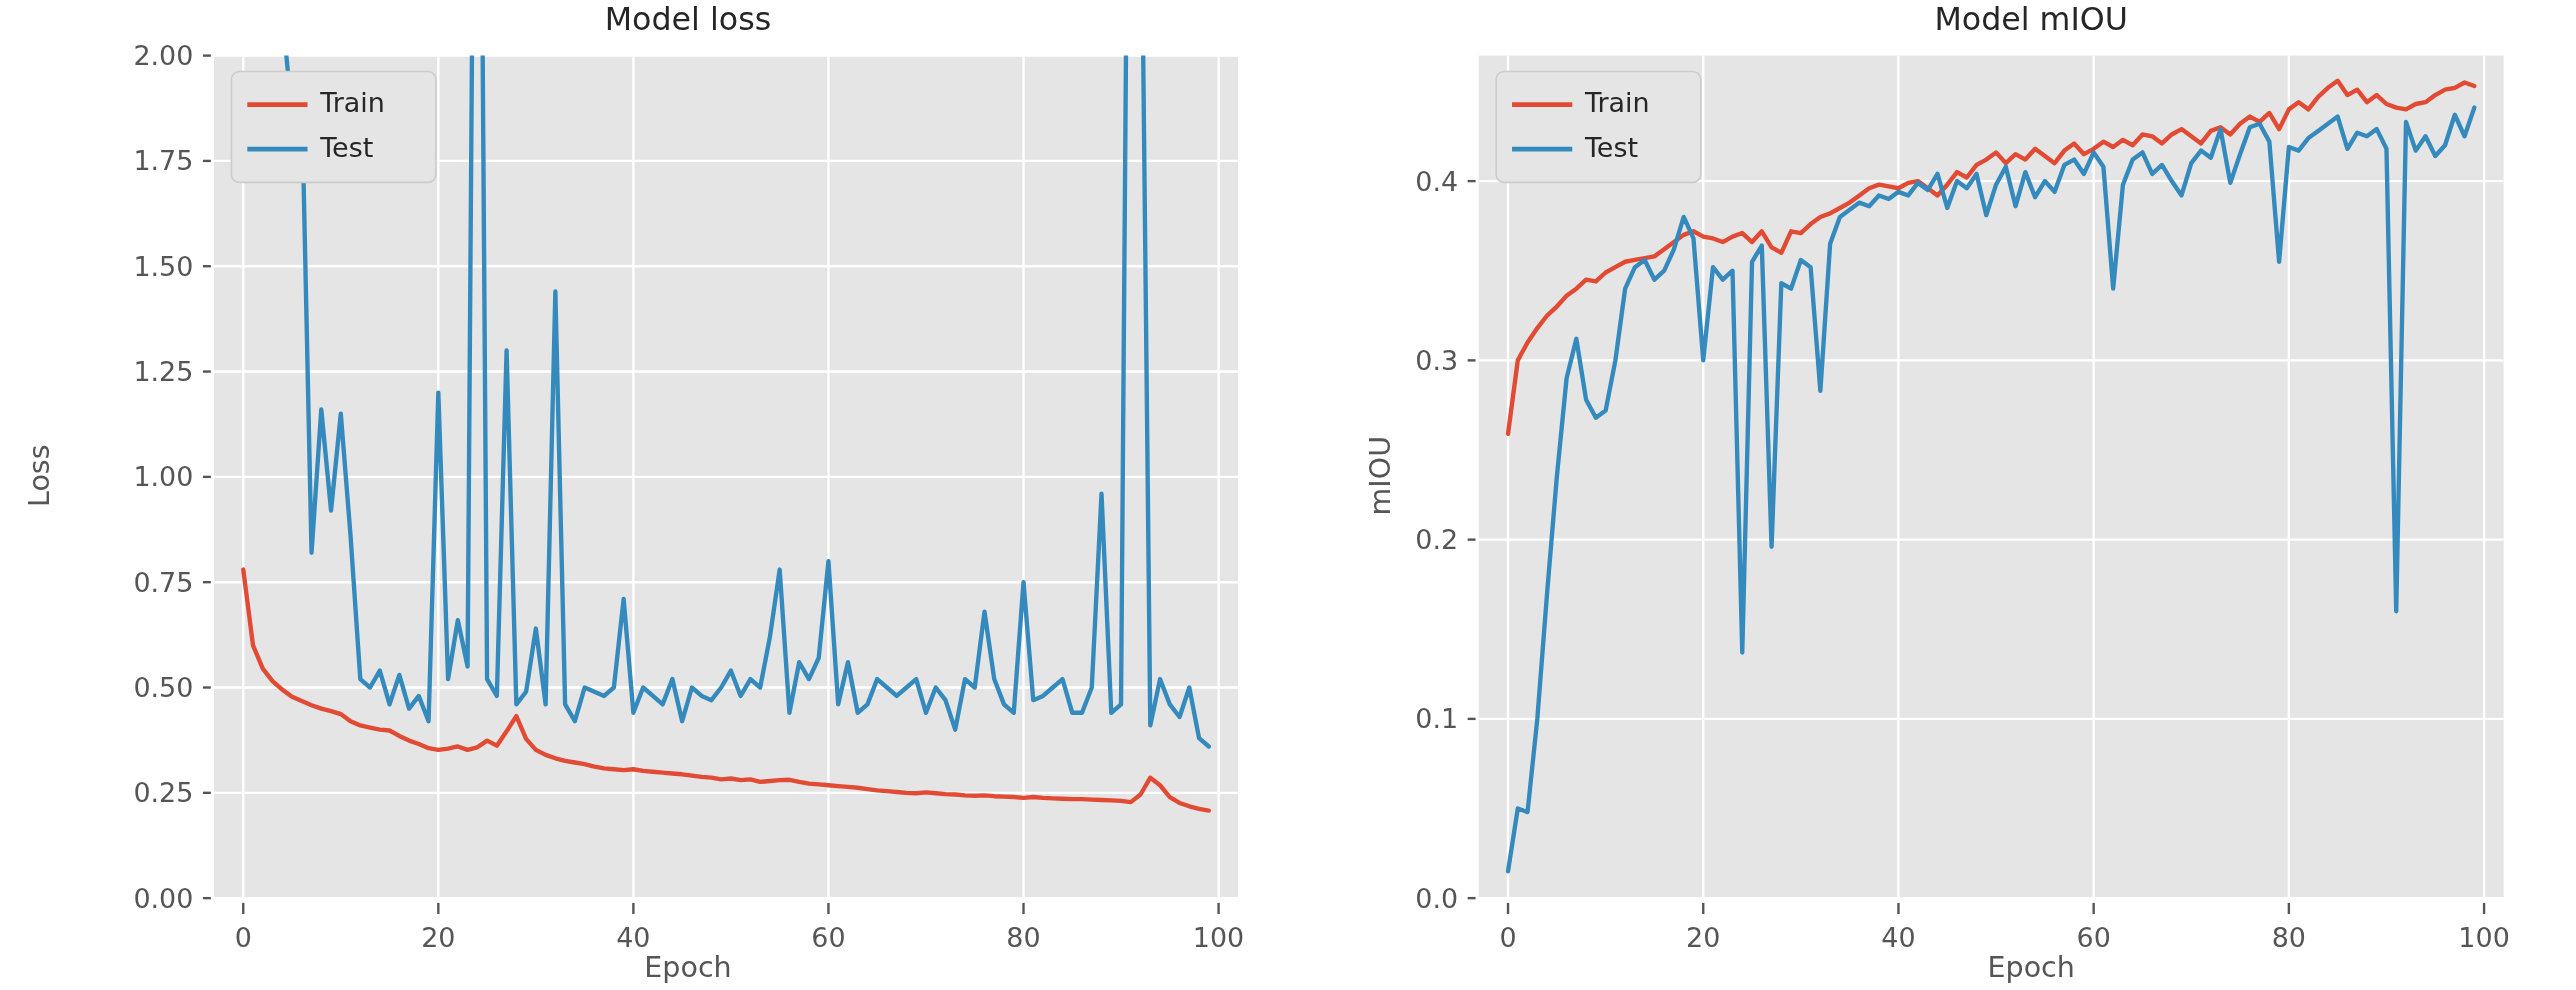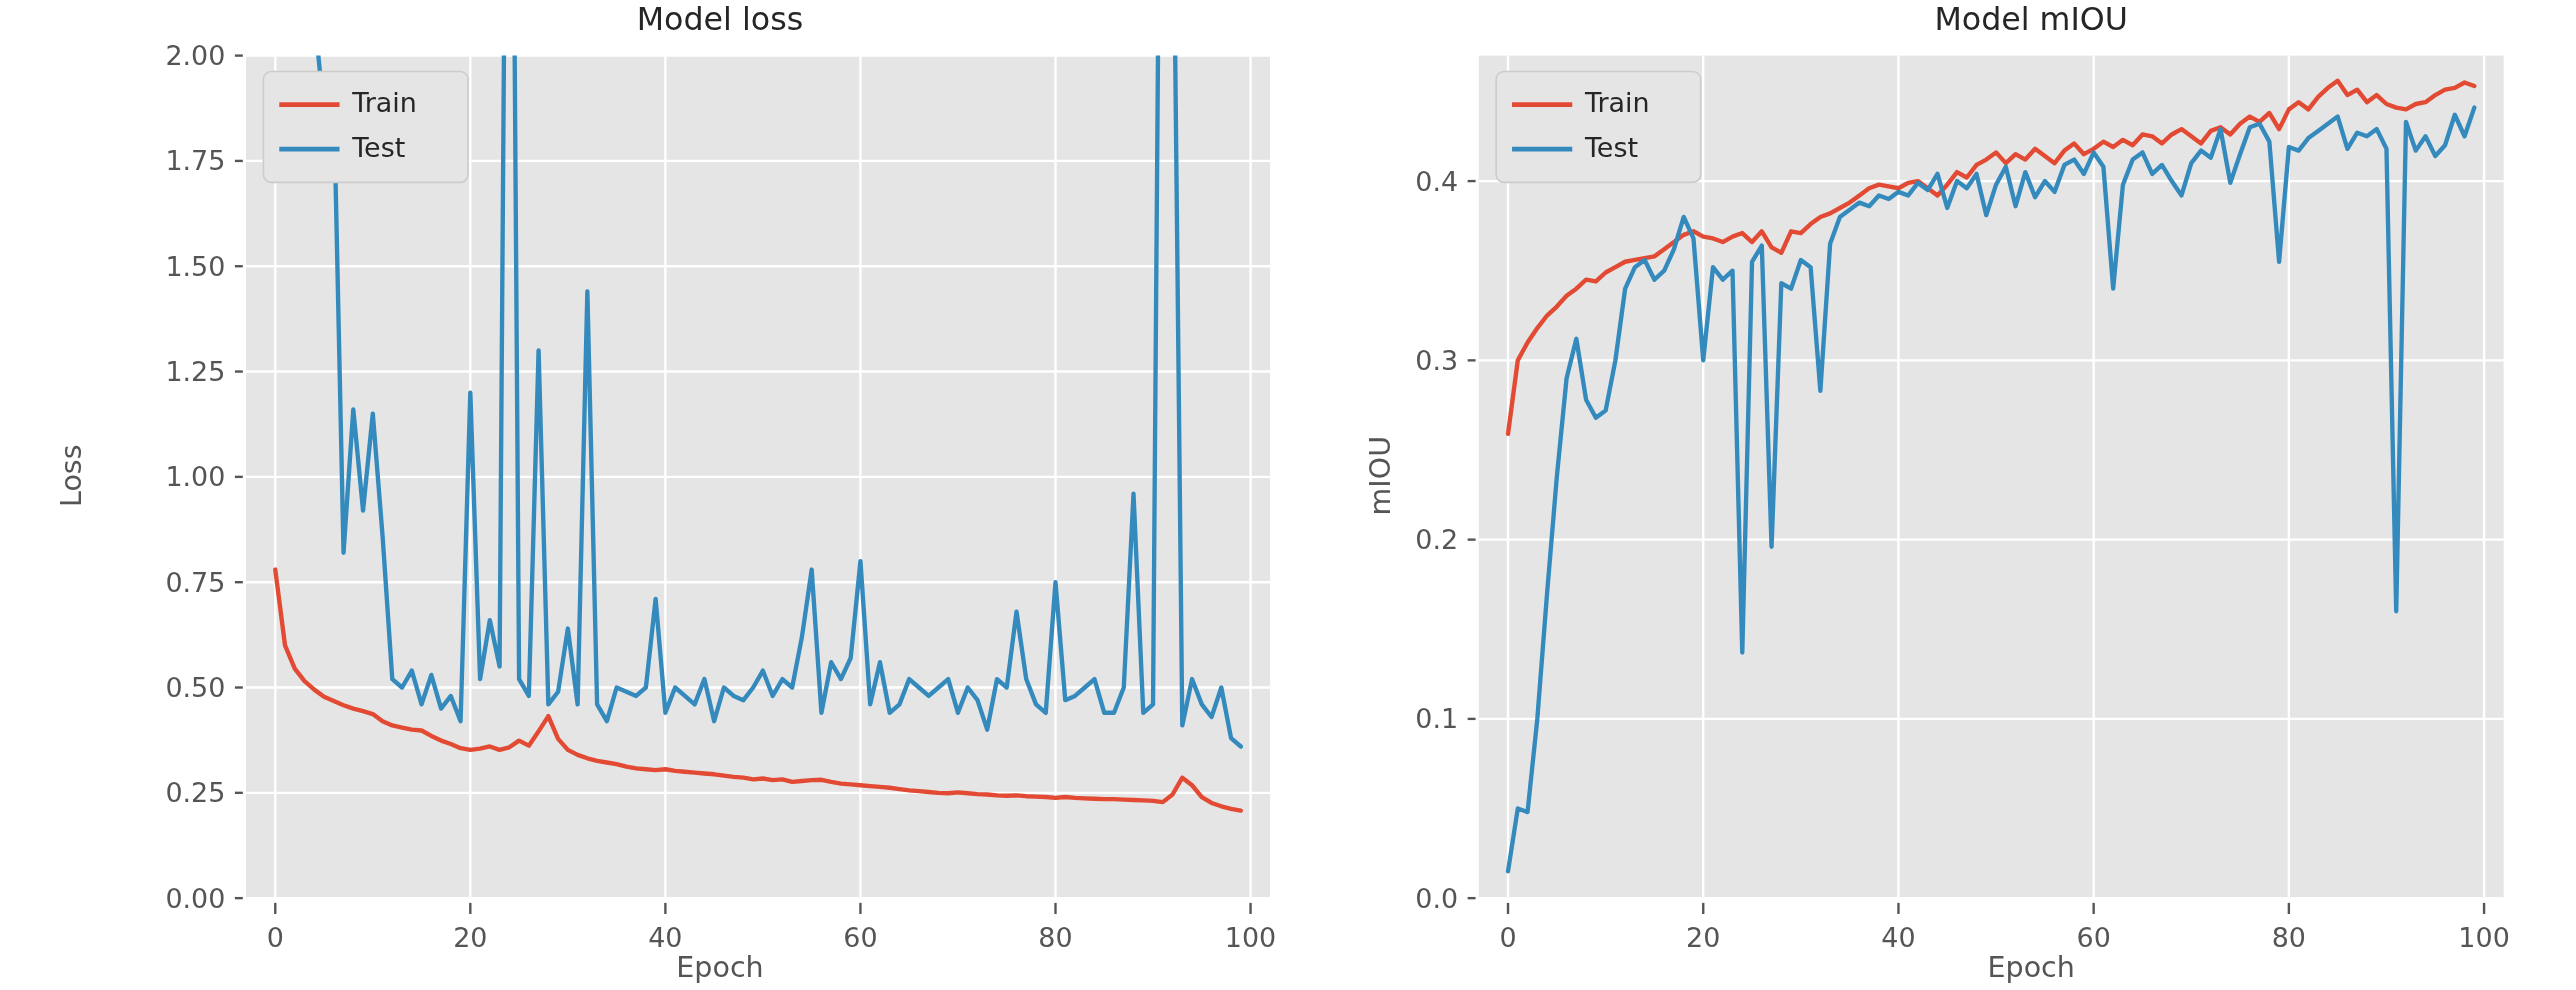--- a/index.html
+++ b/index.html
@@ -18,21 +18,21 @@
     width: 2576px;
     height: 991px;
     background: #ffffff;
   }
   .panel {
     position: absolute;
     top: 0;
     width: 1288px;
     height: 991px;
   }
-  #panel-loss { left: 8px; padding-left: 24px; }
+  #panel-loss { left: 0; }
   #panel-miou { left: 1344px; }
 
   .panel svg {
     display: block;
     width: 1288px;
     height: 991px;
   }
 
   text {
     font-family: "DejaVu Sans", sans-serif;

